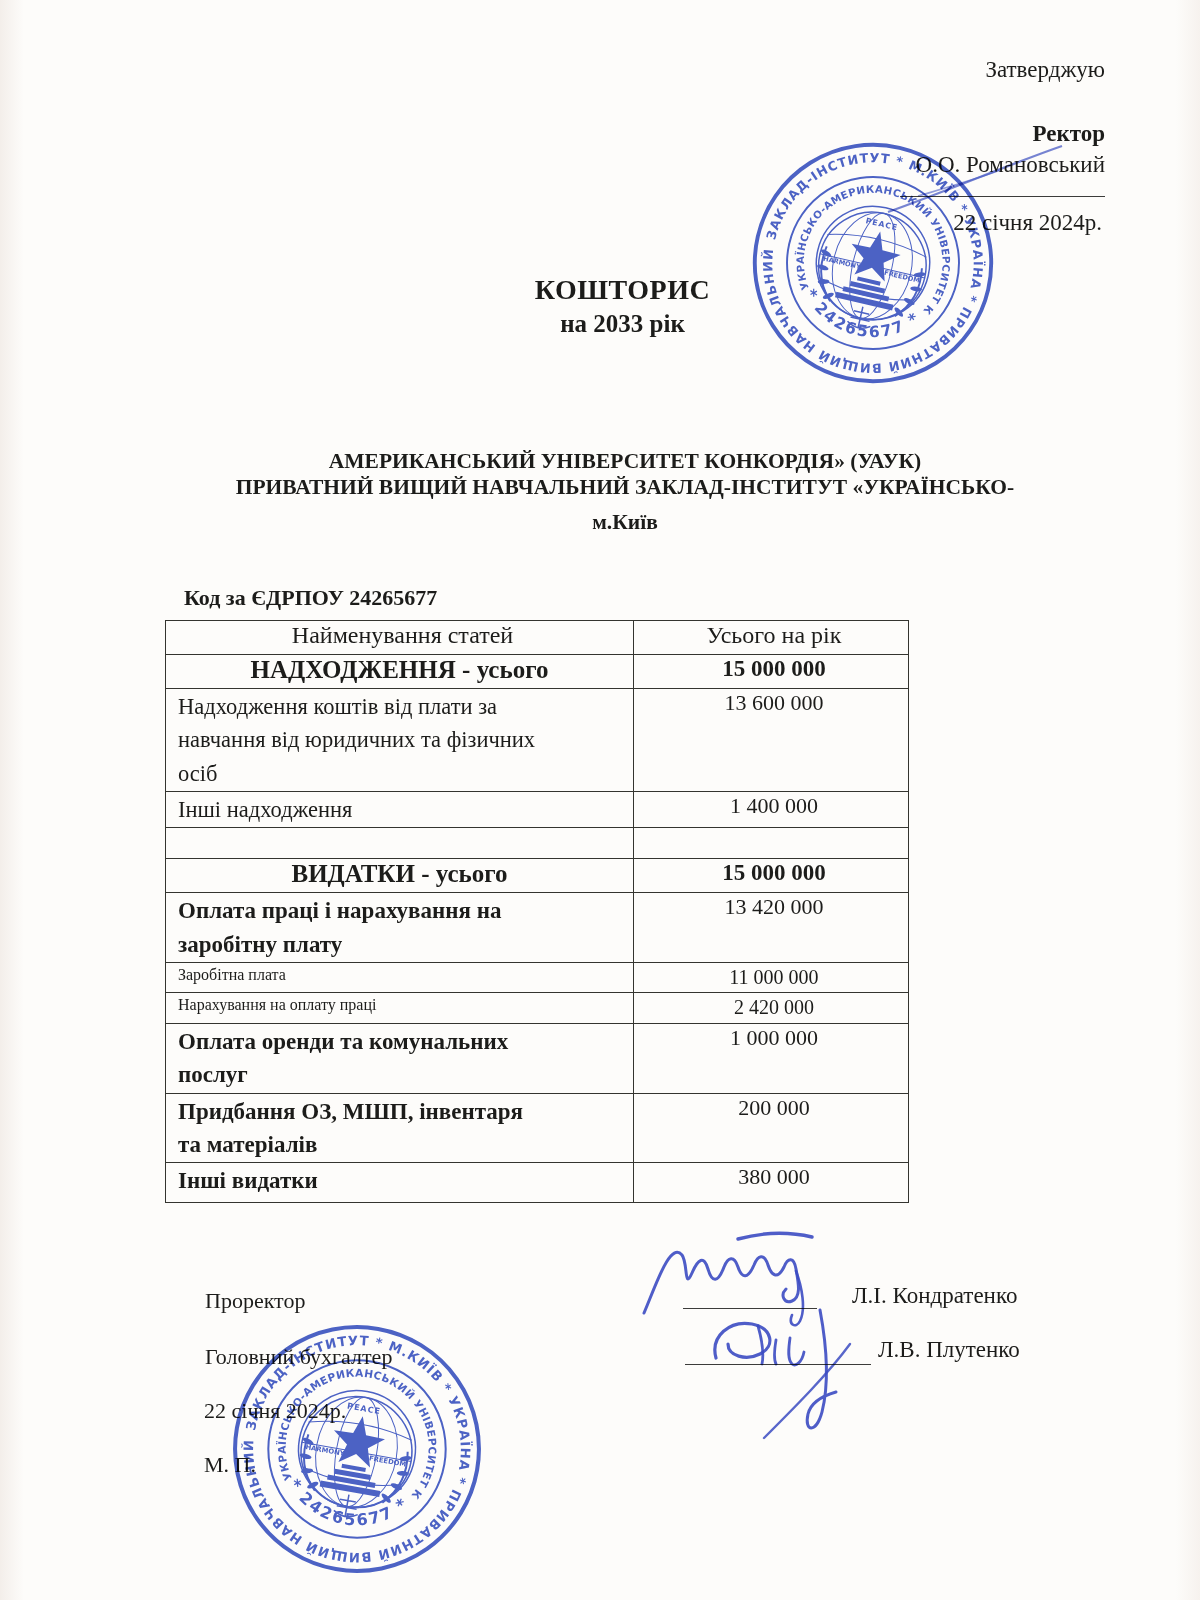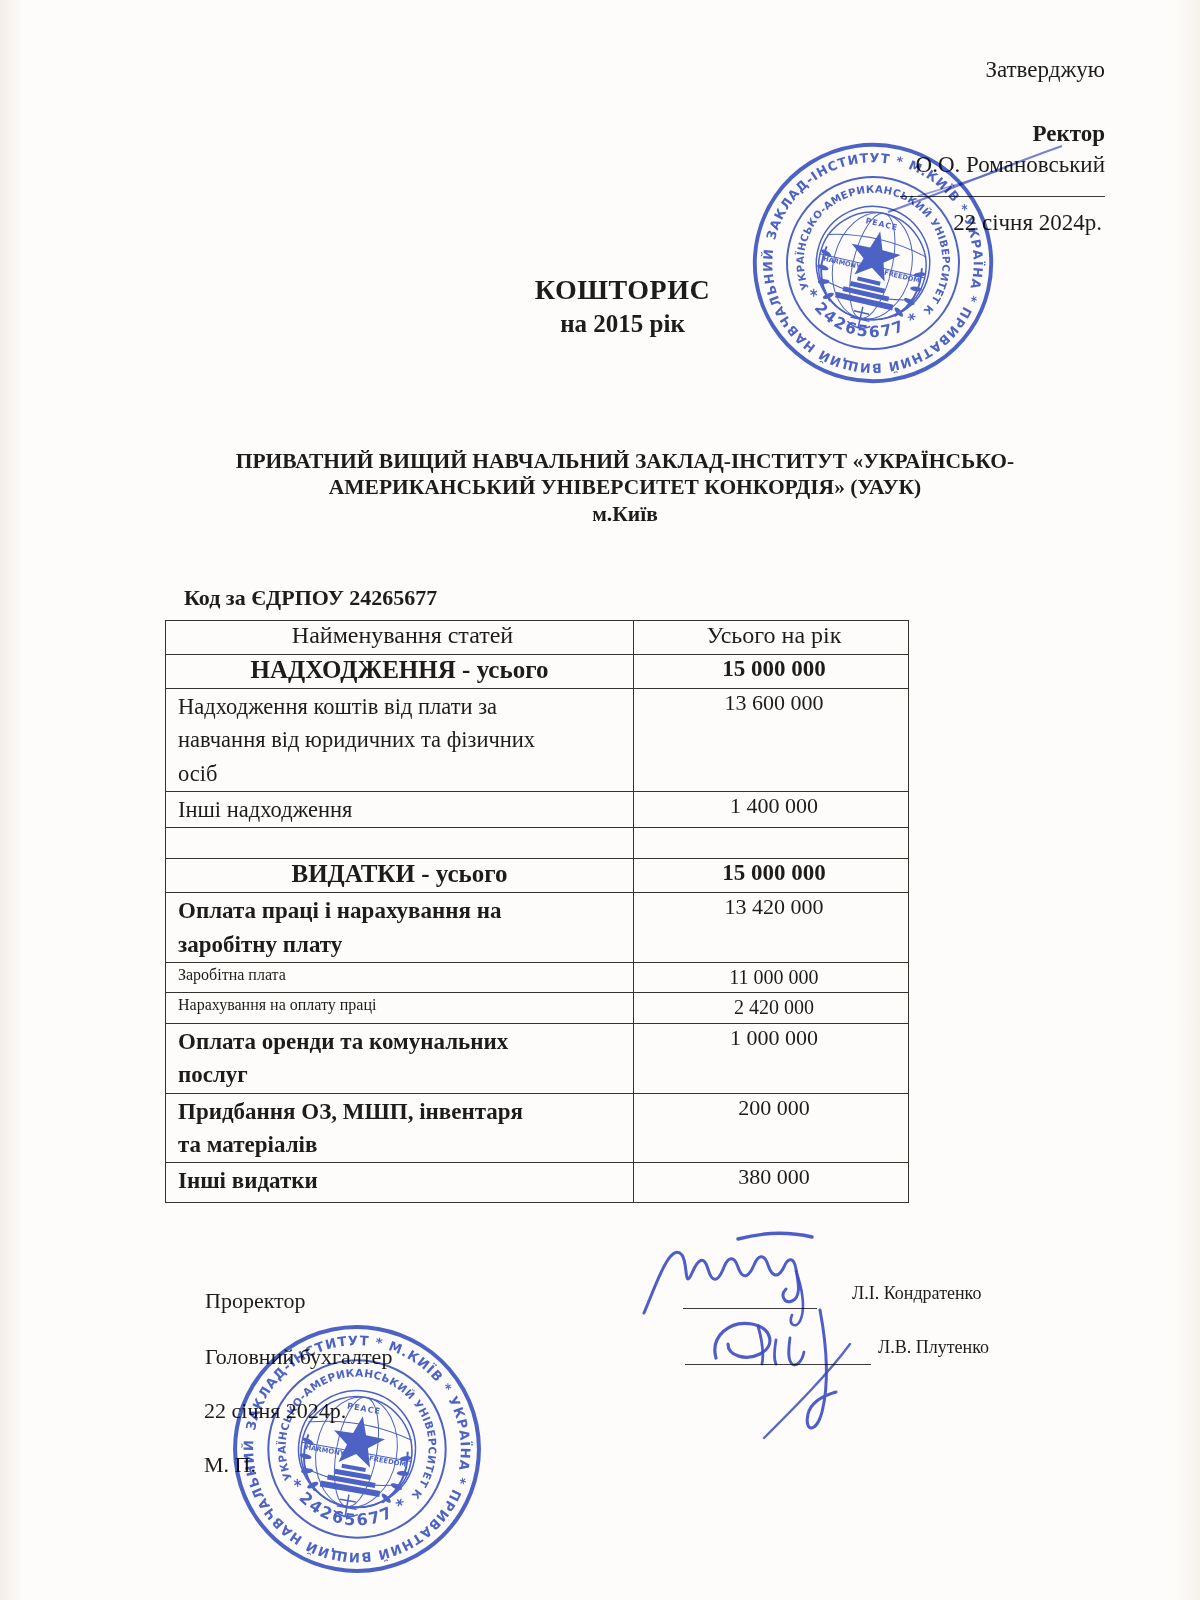--- a/index.html
+++ b/index.html
@@ -13,60 +13,60 @@
   .approval-block{right:95px;top:56px;text-align:right;line-height:1.2;}
   .approve-label{font-size:23px;}
   .rector-title{font-weight:bold;font-size:23px;margin-top:36px;}
   .rector-name{font-size:23px;margin-top:4px;}
   .sign-line-top{position:absolute;left:900px;top:196px;width:205px;border-top:1.6px solid #3c3c3a;}
   .approve-date{position:absolute;right:98px;top:210px;font-size:23px;}
   .doc-title{left:450px;top:274px;width:345px;text-align:center;font-weight:bold;}
   .doc-title .t1{font-size:28px;letter-spacing:.5px;}
   .doc-title .t2{font-size:25px;margin-top:4px;}
   .org-block{left:135px;top:448px;width:980px;text-align:center;font-weight:bold;font-size:21.5px;line-height:1.22;}
-  .org-city{margin-top:1px;}
+  .org-city{margin-top:9px;}
   .edrpou{left:184px;top:585px;font-weight:bold;font-size:22px;}
   table.budget{position:absolute;left:165px;top:620px;width:744px;border-collapse:collapse;table-layout:fixed;}
   table.budget td{border:1.6px solid #34342f;vertical-align:top;padding:1px 6px 1px 12px;overflow:hidden;}
   table.budget col.c1{width:468px;}
   td.hdr{text-align:center;font-size:24px;padding-top:2px;}
   td.val{text-align:center;font-size:22px;padding:2px 4px 0 4px;}
   tr.r-bold-center td.name{text-align:center;font-weight:bold;font-size:25px;padding:1px 6px;}
   tr.r-bold-center td.val{font-weight:bold;font-size:23px;}
   tr.r-bold td.name{font-weight:bold;font-size:23px;line-height:1.45;padding-right:96px;}
   tr.r-normal td.name{font-size:22.5px;line-height:1.48;padding-right:96px;}
   tr.r-small td.name{font-size:16px;padding-top:3px;}
   tr.r-small td.val{font-size:20px;padding-top:3px;}
   .sig-block-label{font-size:22px;}
-  .sig-name{font-size:18px;}
+  .sig-name{font-size:23px;}
   .sig-line{position:absolute;border-top:1.5px solid #3c3c3a;}
   .stamp{position:absolute;mix-blend-mode:multiply;opacity:.92;}
   .ink{position:absolute;mix-blend-mode:multiply;}
 </style>
 </head>
 <body>
 
 <div class="page">
 
   <div class="abs approval-block">
     <div class="approve-label">Затверджую</div>
     <div class="rector-title">Ректор</div>
     <div class="rector-name">О.О. Романовський</div>
   </div>
   <div class="sign-line-top"></div>
   <div class="approve-date">22 січня 2024р.</div>
 
   <div class="abs doc-title">
     <div class="t1">КОШТОРИС</div>
-    <div class="t2">на 2015 рік</div>
+    <div class="t2">на 2033 рік</div>
   </div>
 
   <div class="abs org-block">
+    <div>АМЕРИКАНСЬКИЙ УНІВЕРСИТЕТ КОНКОРДІЯ» (УАУК)</div>
     <div>ПРИВАТНИЙ ВИЩИЙ НАВЧАЛЬНИЙ ЗАКЛАД-ІНСТИТУТ «УКРАЇНСЬКО-</div>
-    <div>АМЕРИКАНСЬКИЙ УНІВЕРСИТЕТ КОНКОРДІЯ» (УАУК)</div>
     <div class="org-city">м.Київ</div>
   </div>
 
   <div class="abs edrpou">Код за ЄДРПОУ 24265677</div>
 
   <table class="budget">
     <colgroup>
         <col class="c1">
         <col class="c2">
       </colgroup>

